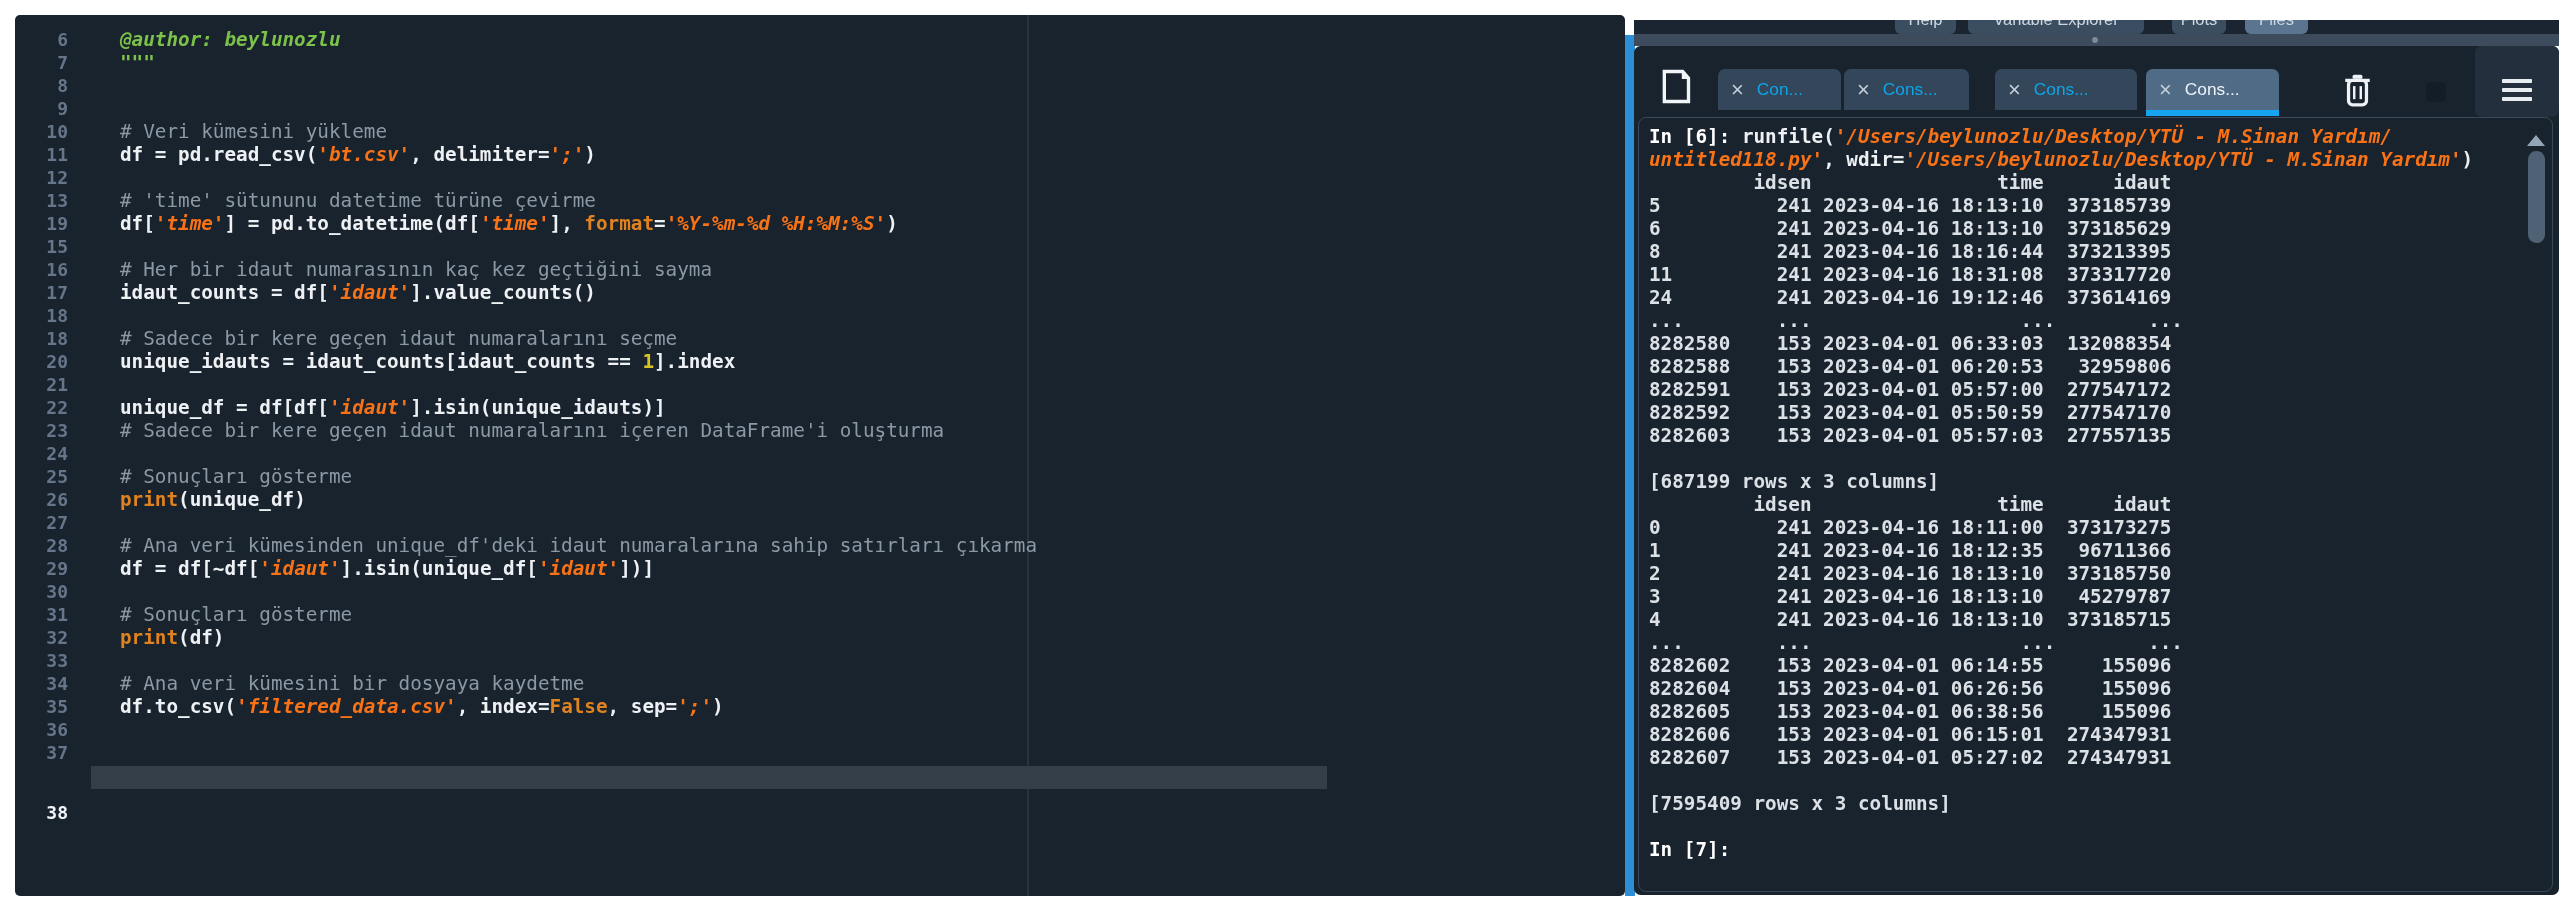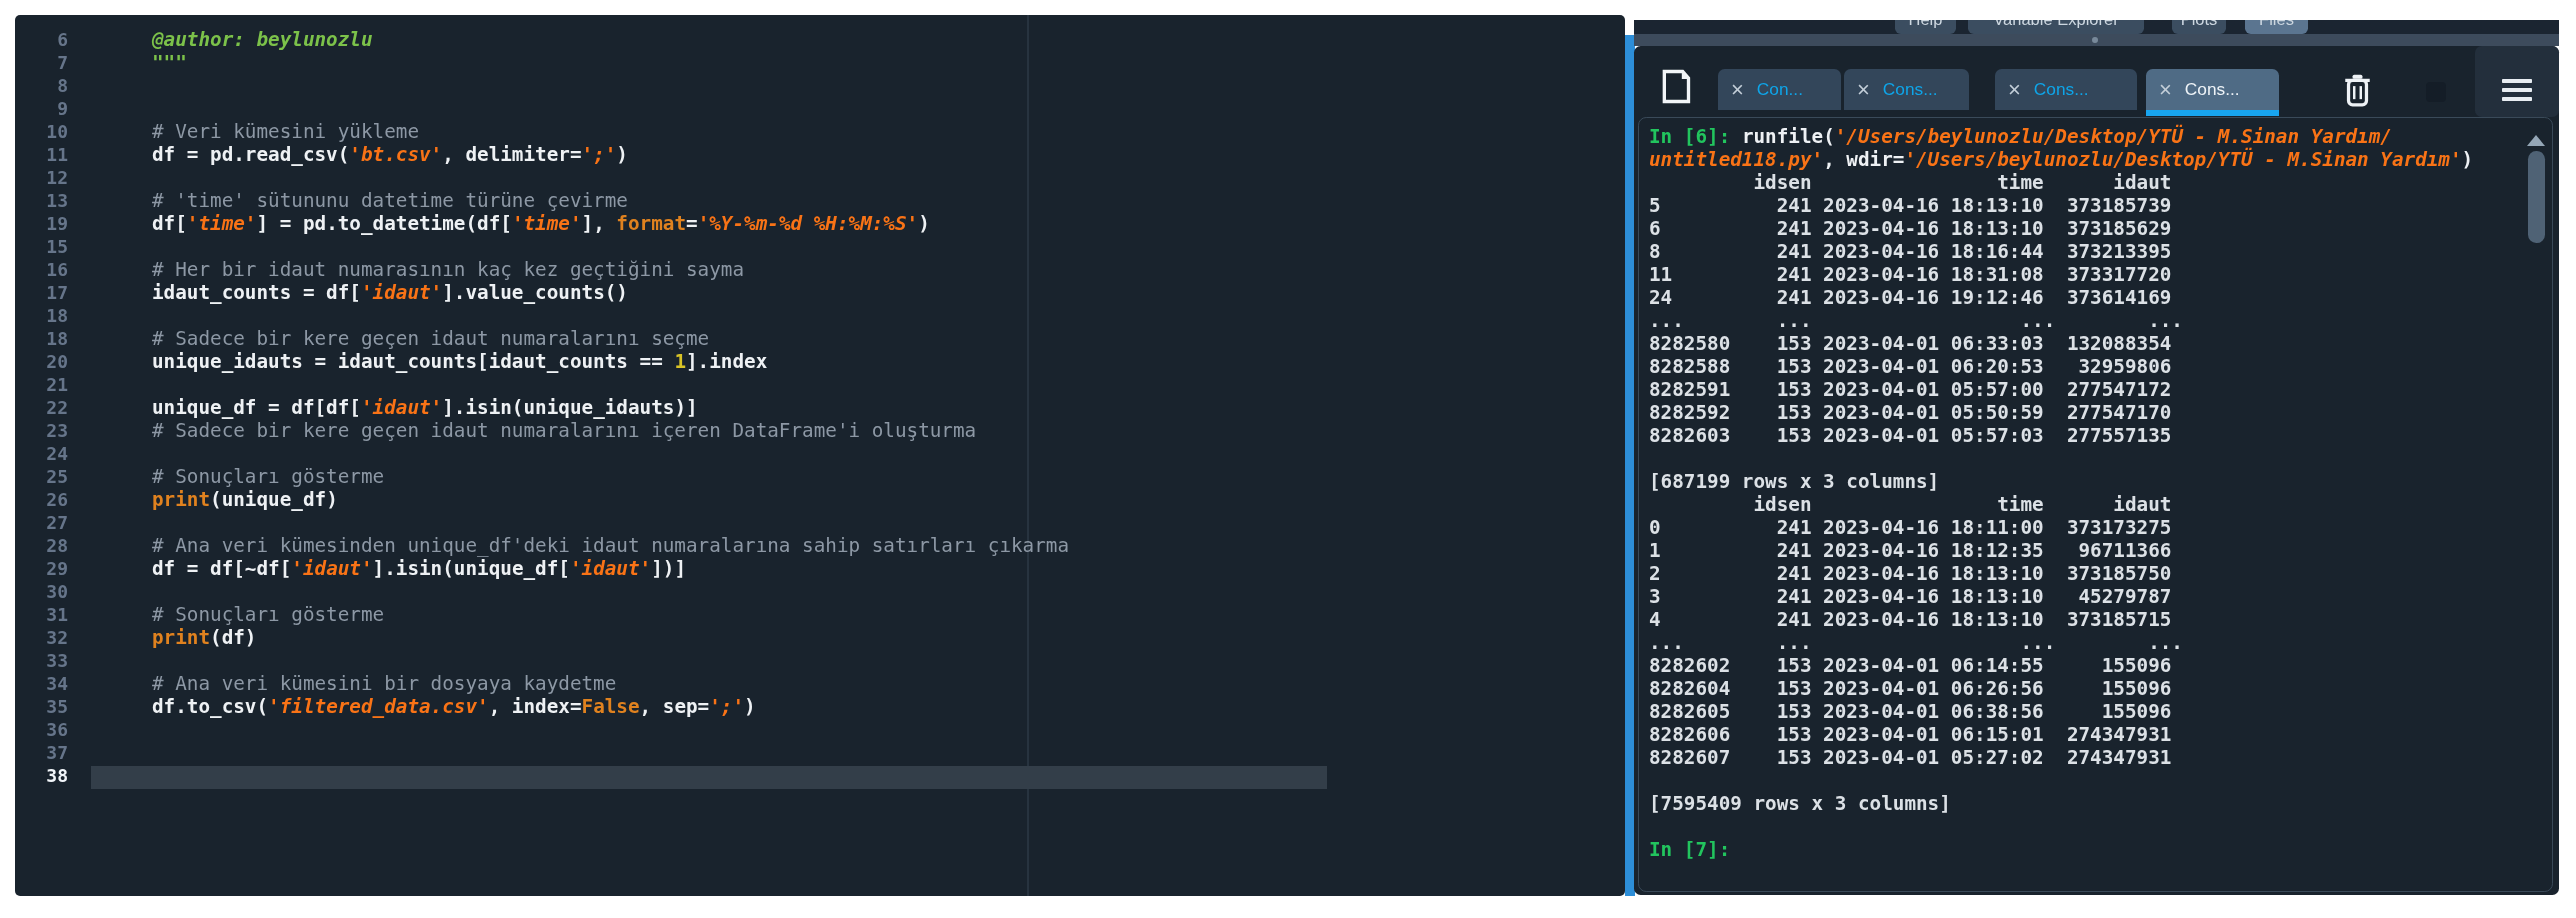--- a/index.html
+++ b/index.html
@@ -6,23 +6,23 @@
   #screen{position:relative;width:2576px;height:918px;background:#ffffff;overflow:hidden;
           font-family:"DejaVu Sans Mono",monospace;}
   .abs{position:absolute;}
 
   
   #editor-pane{left:15px;top:15px;width:1610px;height:881px;background:#19232d;border-radius:5px;overflow:hidden;}
   #col-guide{left:1012px;top:0;width:1.6px;height:881px;background:#27333f;}
   #current-line{left:76px;top:751px;width:1236px;height:23px;background:#333e49;}
   #gutter{left:0;top:13px;width:53px;text-align:right;}
   .gln{height:23px;line-height:23px;font-size:18px;font-weight:700;color:#66758a;}
-  .gln.cur{color:#f2f6fa;}
+  .gln.cur{color:#f2f6fa;margin-top:37px;}
   #code{left:105px;top:13px;right:0;}
-  .cline{height:23px;line-height:23px;font-size:19.3px;font-weight:700;white-space:pre;margin-left:32px;}
+  .cline{height:23px;line-height:23px;font-size:19.3px;font-weight:700;white-space:pre;}
   .tok-plain{color:#eef1f4;}
   .tok-com{color:#8d98a5;font-weight:400;}
   .tok-str{color:#f97316;font-style:italic;}
   .tok-doc{color:#7cc24a;font-style:italic;}
   .tok-kw{color:#c65dd2;}
   .tok-bi{color:#e0821f;}
   .tok-false{color:#e0821f;}
   .tok-num{color:#d8c327;}
 
   
@@ -46,21 +46,21 @@
   .ctab.active{background:#4f6b85;}
   .ctab .tabx{font:400 22px "Liberation Sans",sans-serif;color:#c3ced8;margin-right:13px;line-height:1;}
   .ctab .tlabel{font:400 17.3px "Liberation Sans",sans-serif;color:#0ea5e9;white-space:nowrap;}
   .ctab.active .tlabel{color:#eef3f7;}
   #tab-underline{left:2146px;top:110px;width:133px;height:5.8px;background:#18a5f0;}
 
   #console-output{left:1638px;top:117px;width:915px;height:775px;background:#19232d;
                   border:1.6px solid #3a4a59;border-radius:8.2px;box-sizing:border-box;overflow:hidden;}
   #console-lines{position:absolute;left:10px;top:6.6px;}
   .oline{height:23px;line-height:23px;font-size:19.3px;font-weight:700;white-space:pre;}
-  .tok-prompt{color:#22c55e;}
+  .tok-prompt{color:#ffffff;}
   .tok-out{color:#dce1e6;}
 
   
   #scroll-up{left:2527px;top:135px;width:0;height:0;border-left:9px solid transparent;
              border-right:9px solid transparent;border-bottom:11.5px solid #94a6b6;}
   #scroll-thumb{left:2528px;top:151px;width:16.5px;height:92px;background:#4f6275;border-radius:8.2px;}
 
   
   .hbar{position:absolute;left:2502px;width:30px;height:4.1px;background:#e8edf2;border-radius:0.8px;}
   #dark-square{left:2426px;top:82px;width:20px;height:20px;background:#141d27;border-radius:4.1px;}

